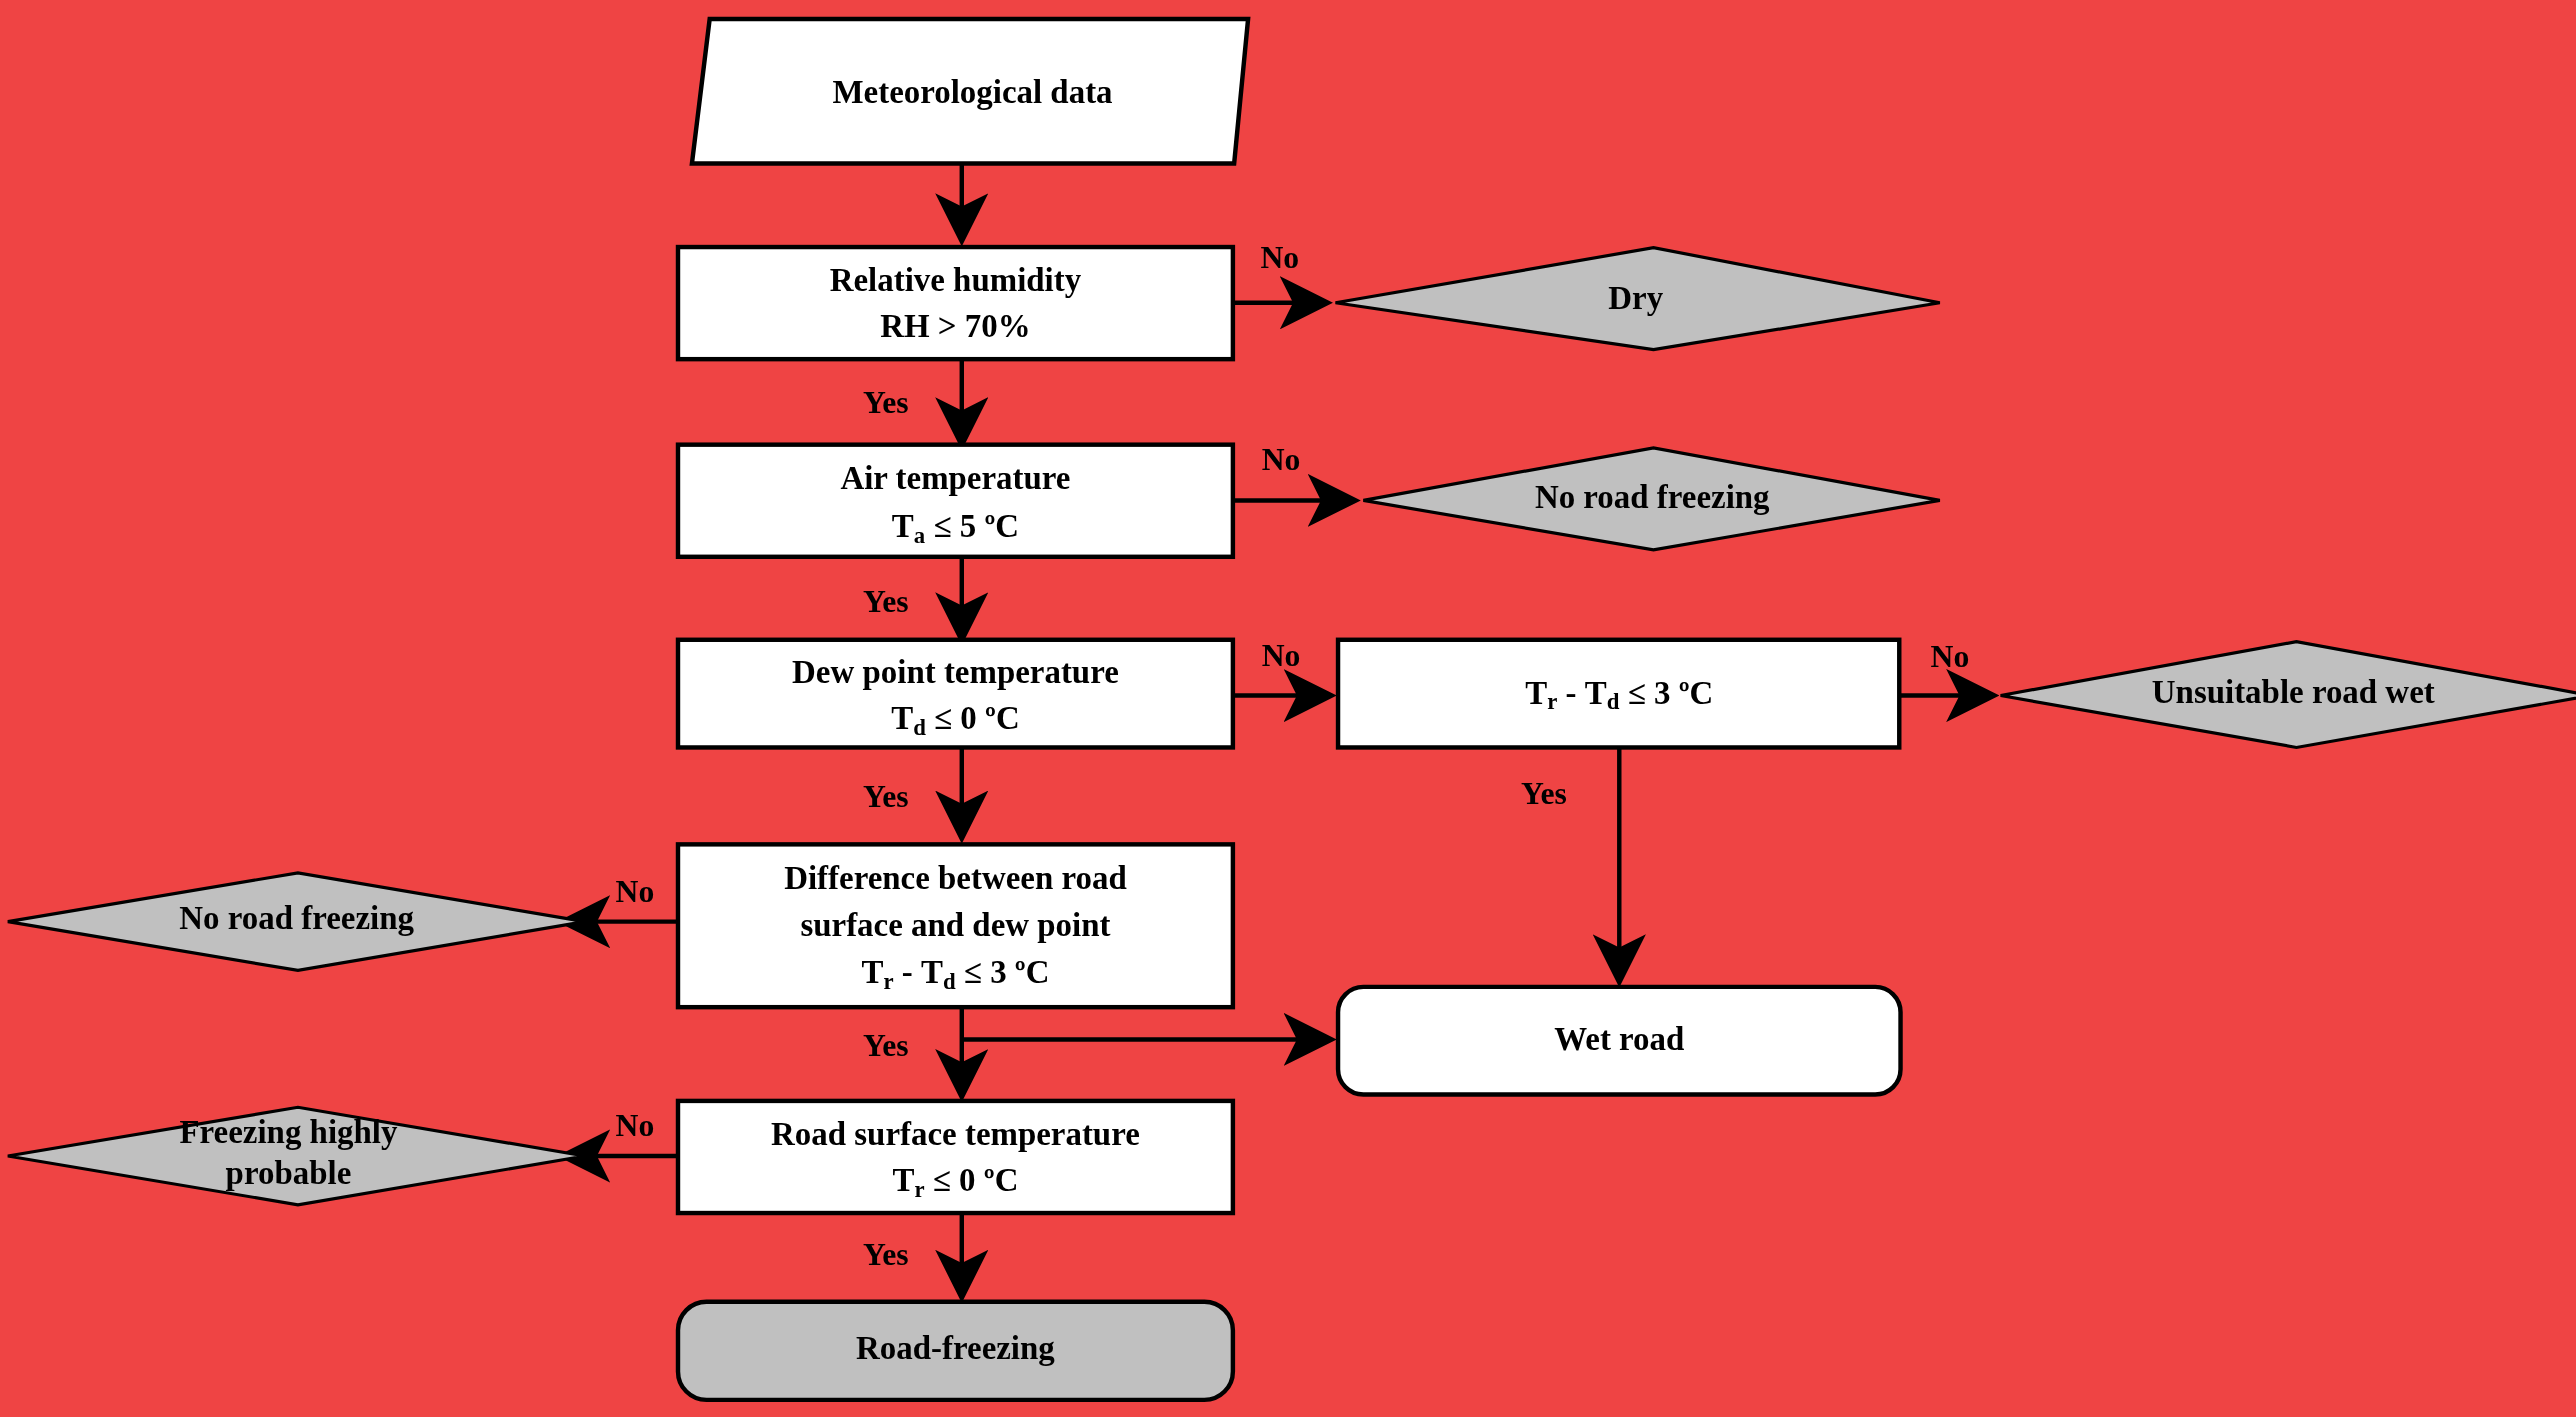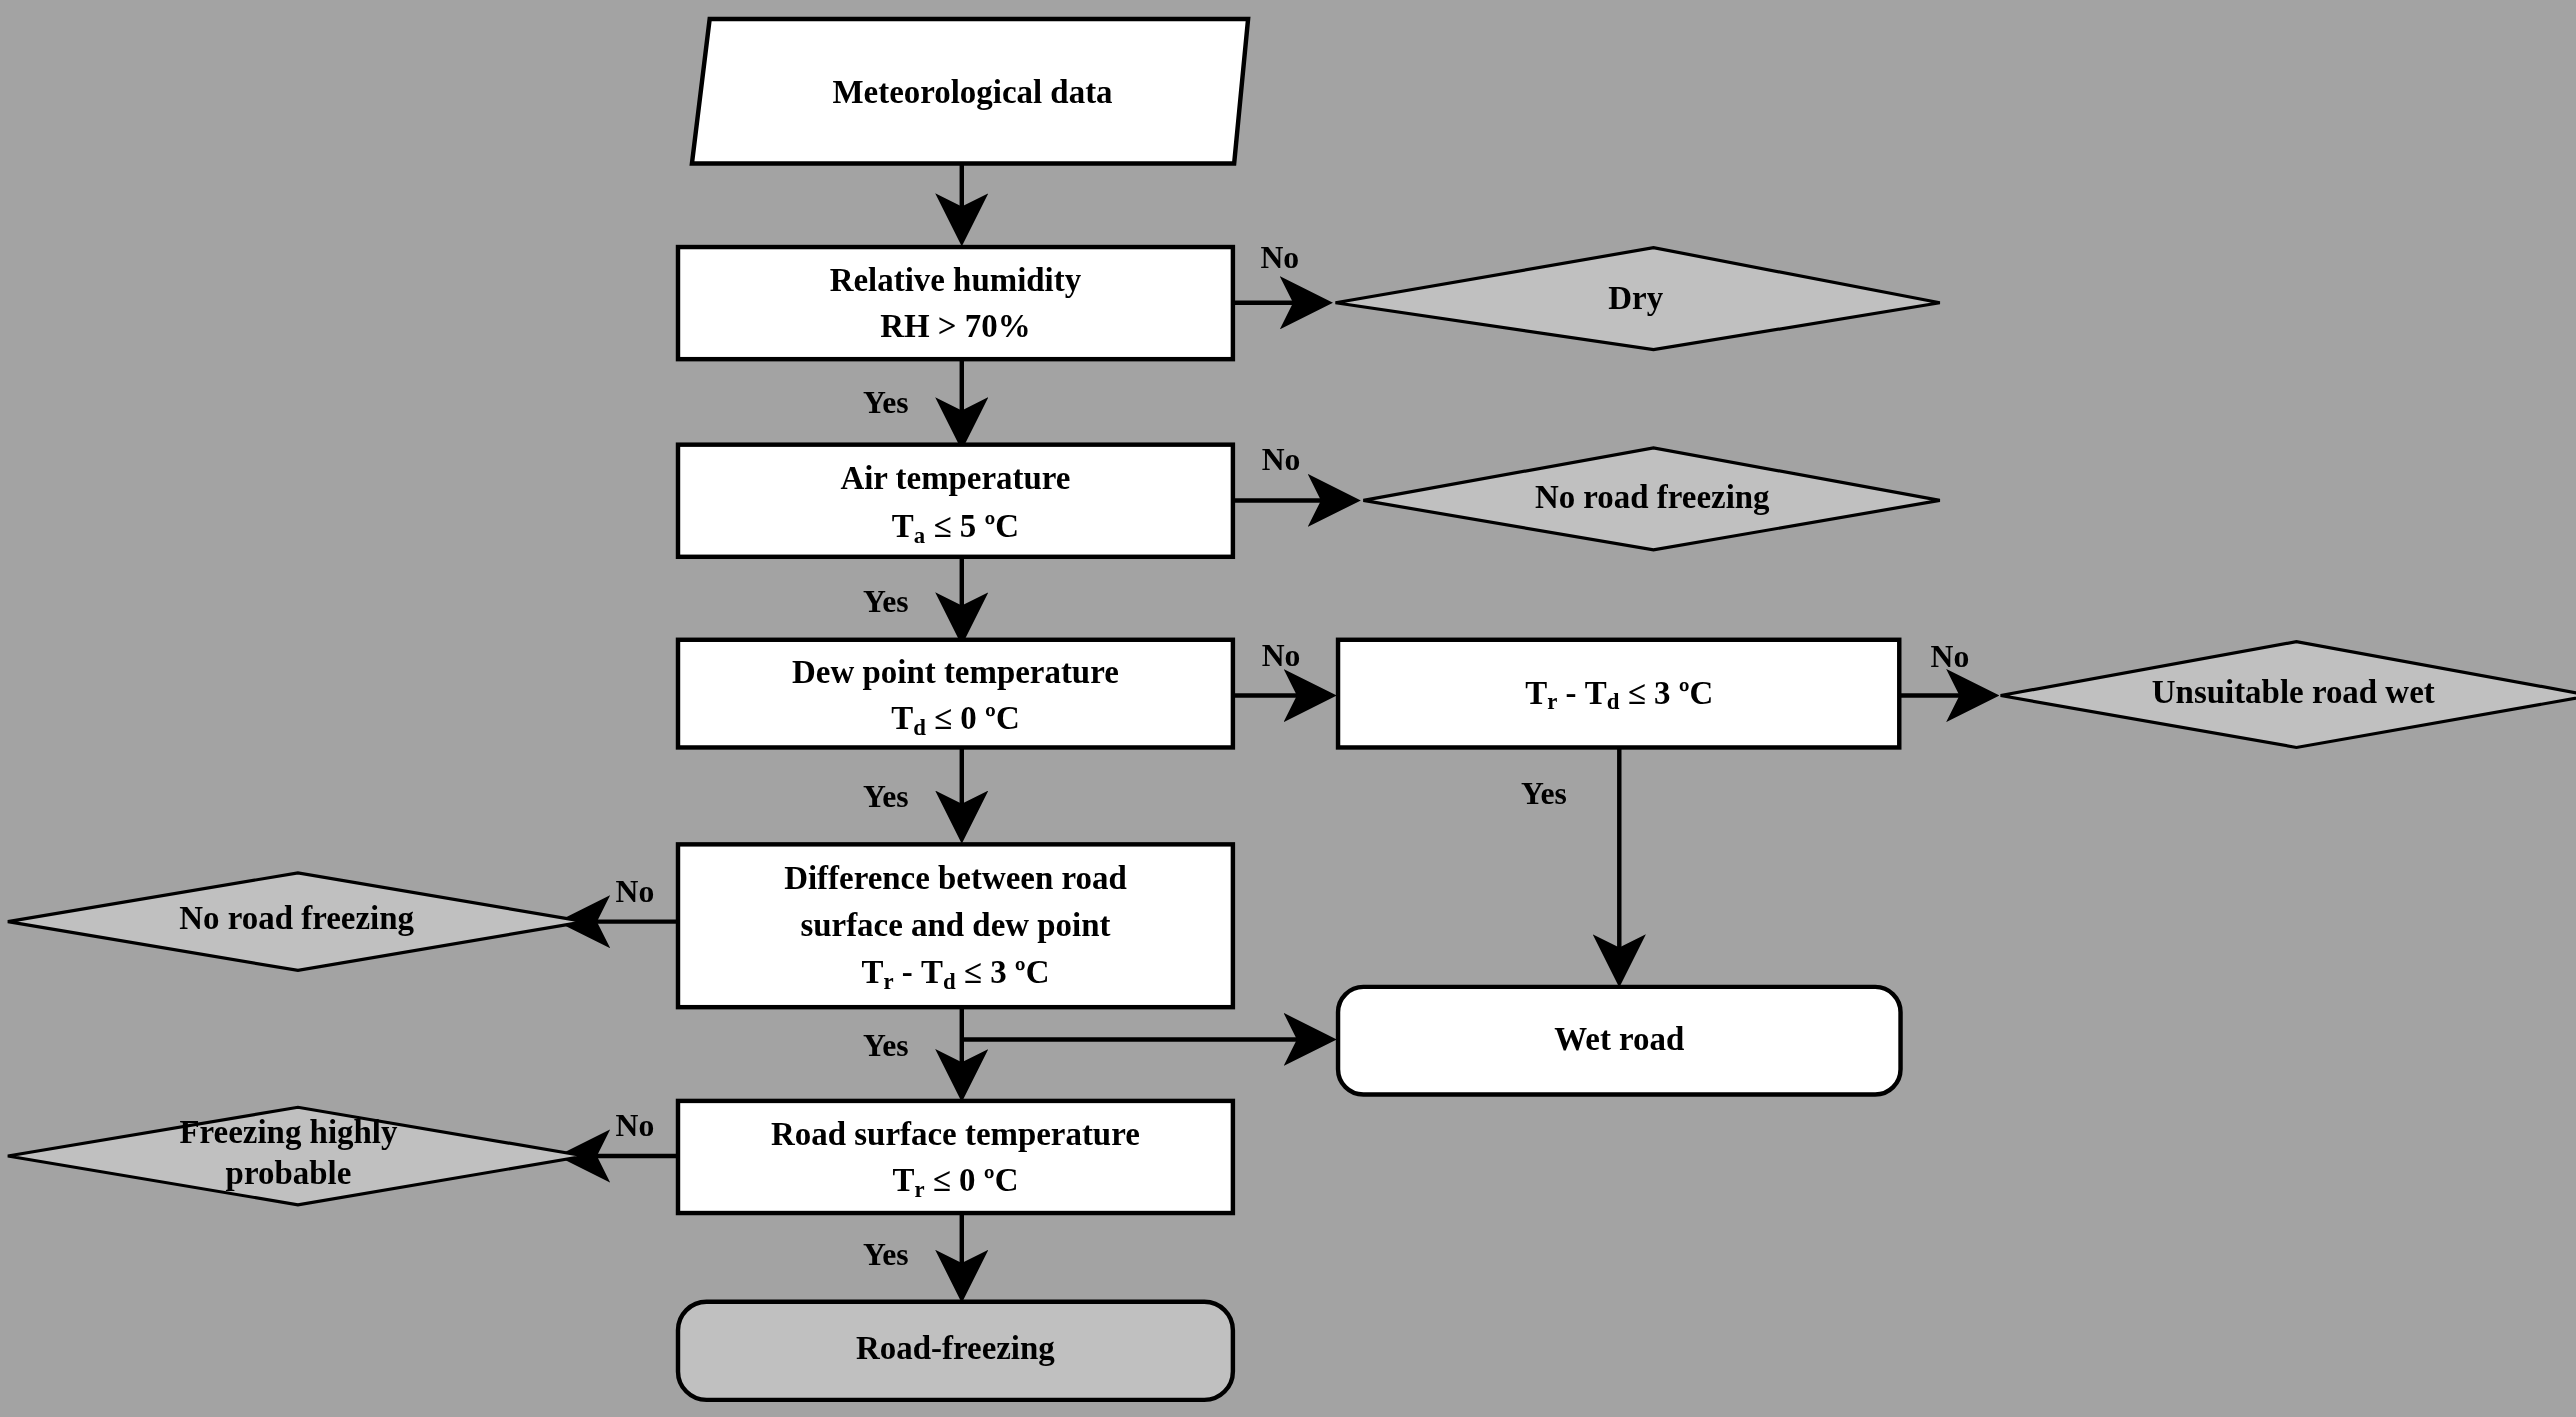--- a/index.html
+++ b/index.html
@@ -4,21 +4,21 @@
 <style>
   html, body {
     margin: 0;
     padding: 0;
     background: #ffffff;
   }
   #canvas {
     position: relative;
     width: 2576px;
     height: 1417px;
-    background: #a3a3a3;
+    background: #ef4444;
     font-family: "Liberation Serif", "DejaVu Serif", serif;
     overflow: hidden;
     text-decoration: underline;
   }
   svg#flow {
     position: absolute;
     left: 0;
     top: 0;
     width: 2576px;
     height: 1417px;

